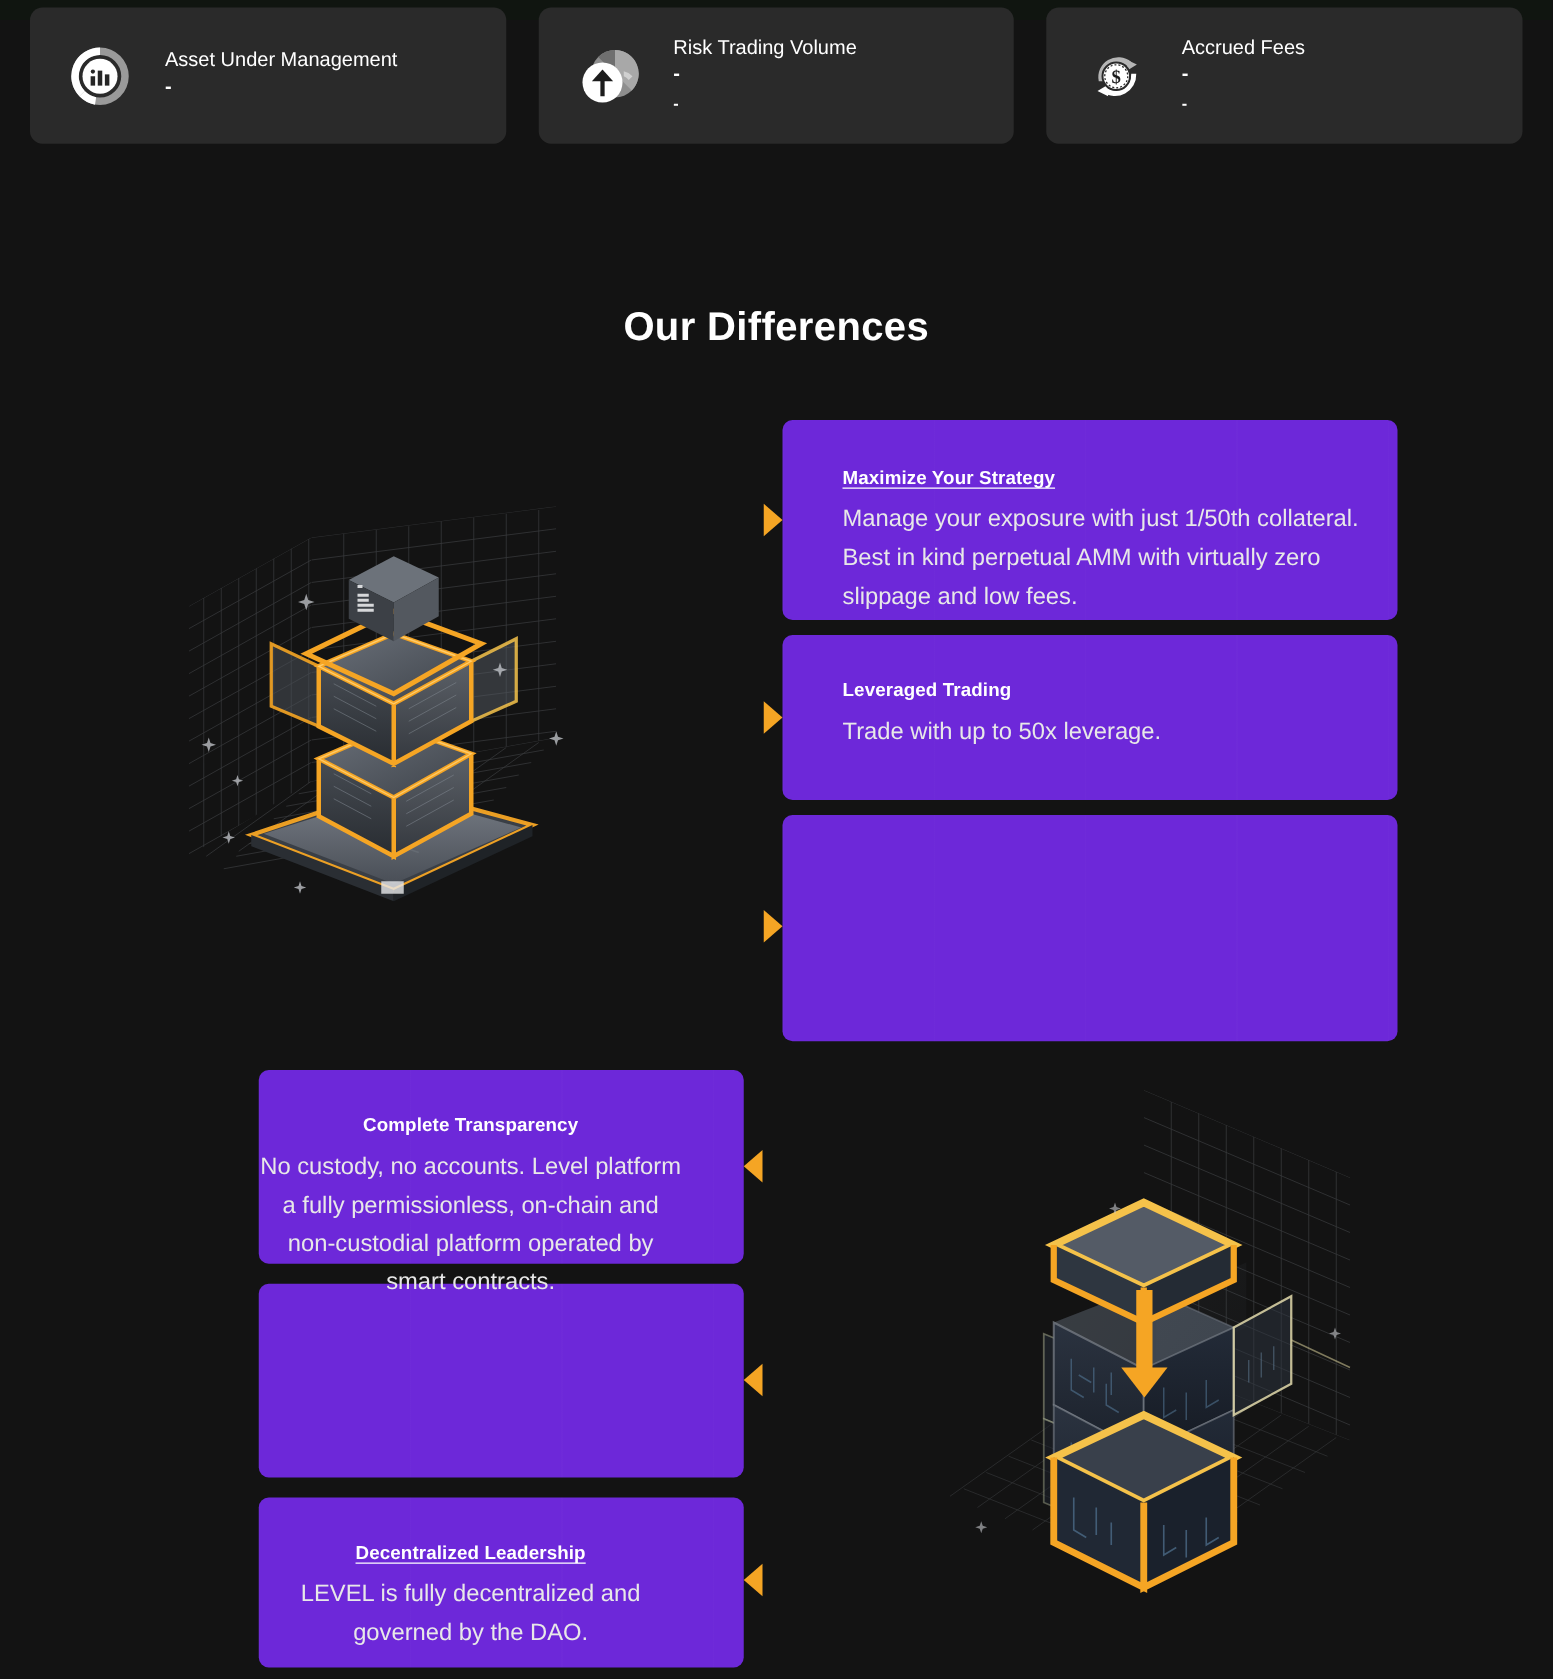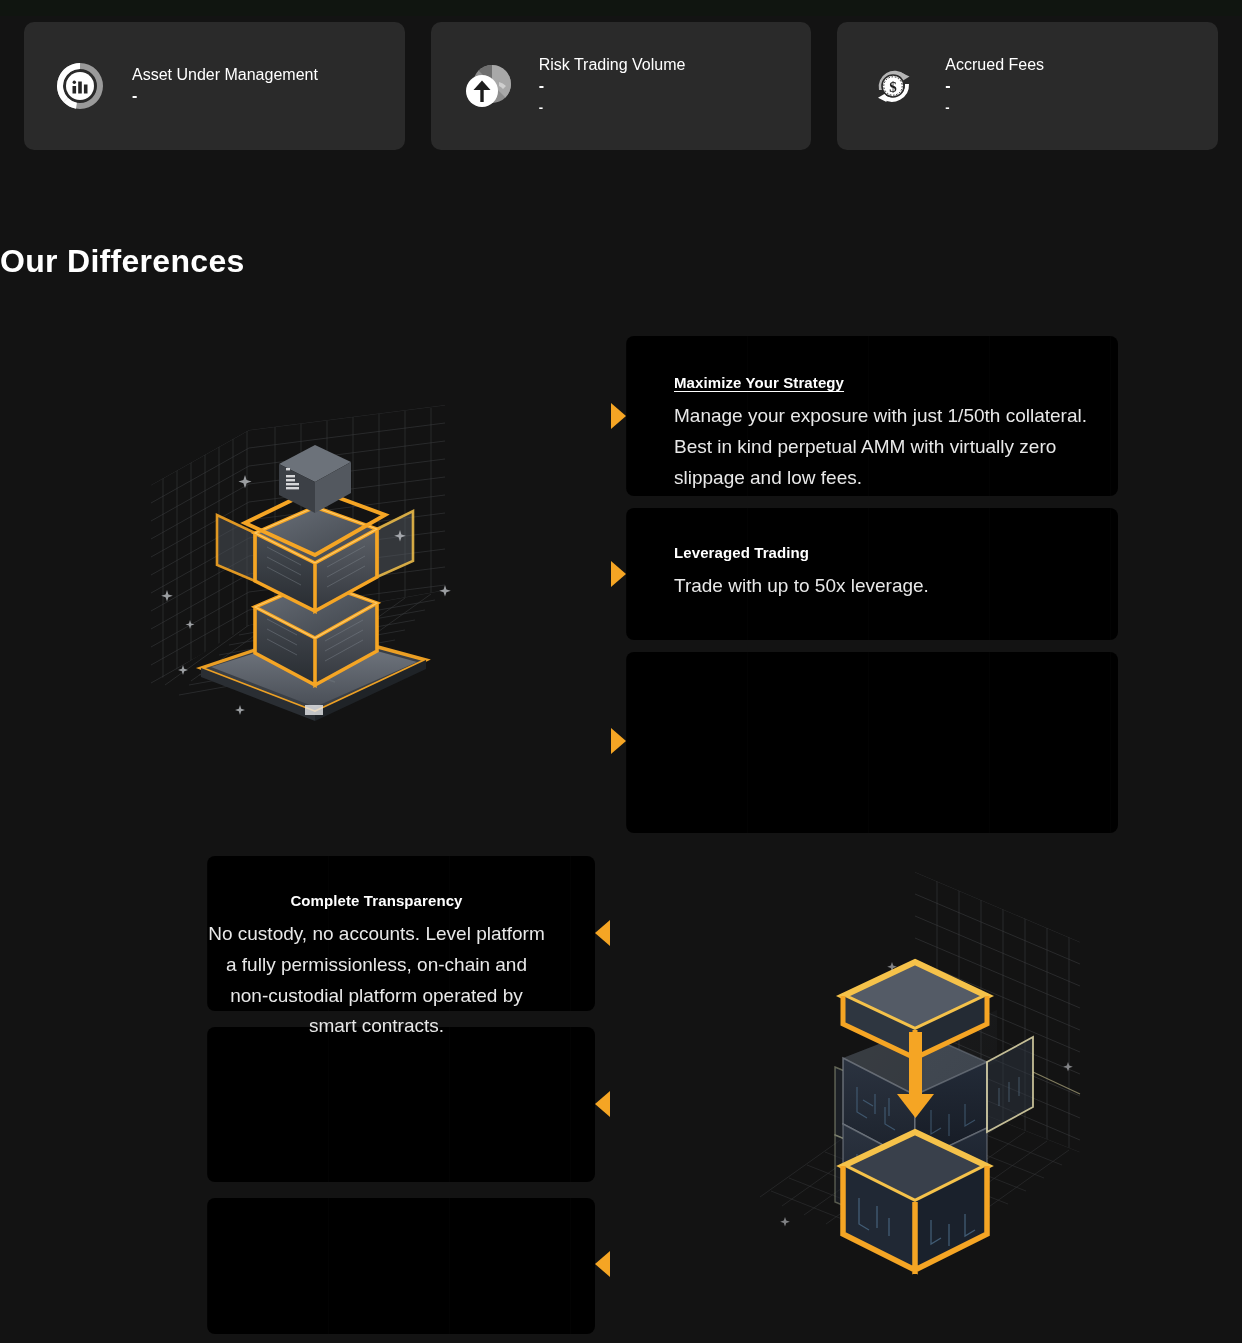--- a/index.html
+++ b/index.html
@@ -19,24 +19,24 @@
     position: absolute;
     top: 0; left: 0;
     width: 1242px;
     height: 16px;
     background: #101510;
   }
 
   
   .stats-row {
     position: absolute;
-    top: 22px;
+    top: 6px;
     left: 24px;
     width: 1194px;
-    height: 128px;
+    height: 109px;
     display: flex;
     gap: 26px;
   }
   .stat-card {
     flex: 1;
     background: #2a2a2a;
     border-radius: 10px;
     display: flex;
     align-items: center;
     padding: 0 0 0 30px;
@@ -57,30 +57,31 @@
     line-height: 1.55;
   }
   .stat-value.sub { font-size: 13px; font-weight: 700; }
 
   
   .section-title {
     position: absolute;
     top: 243px;
     left: 0;
     width: 1242px;
+    text-align: center;
     font-size: 32px;
     font-weight: 700;
     letter-spacing: .3px;
     color: #ffffff;
   }
 
   
   .feat-card {
     position: absolute;
-    background: #000000;
+    background: #6d28d9;
     border-radius: 8px;
     overflow: visible;
   }
   .feat-card .stripes {
     position: absolute;
     inset: 0;
     border-radius: 8px;
     background:
       repeating-linear-gradient(90deg,
         rgba(255,255,255,0.013) 0px,
@@ -366,20 +367,24 @@
 </div>
 
 <div class="feat-card left-card" id="card-yield">
   <div class="stripes"></div>
   <div class="tri tri-left" style="right:-15px; top:64px;"></div>
 </div>
 
 <div class="feat-card left-card" id="card-leadership">
   <div class="stripes"></div>
   <div class="tri tri-left" style="right:-15px; top:53px;"></div>
+  <div class="feat-inner">
+    <div class="feat-title underlined">Decentralized Leadership</div>
+    <div class="feat-desc">LEVEL is fully decentralized and governed by the DAO.</div>
+  </div>
 </div>
 
 <svg class="illus" id="illus-cubes" viewBox="0 0 395 420">
   <defs>
     <linearGradient id="cTop" x1="0" y1="0" x2="1" y2="1">
       <stop offset="0%" stop-color="#5b626c"></stop>
         <stop offset="100%" stop-color="#343a43"></stop>
     </linearGradient>
     <linearGradient id="cL" x1="0" y1="0" x2="0" y2="1">
       <stop offset="0%" stop-color="#2b3340"></stop>

